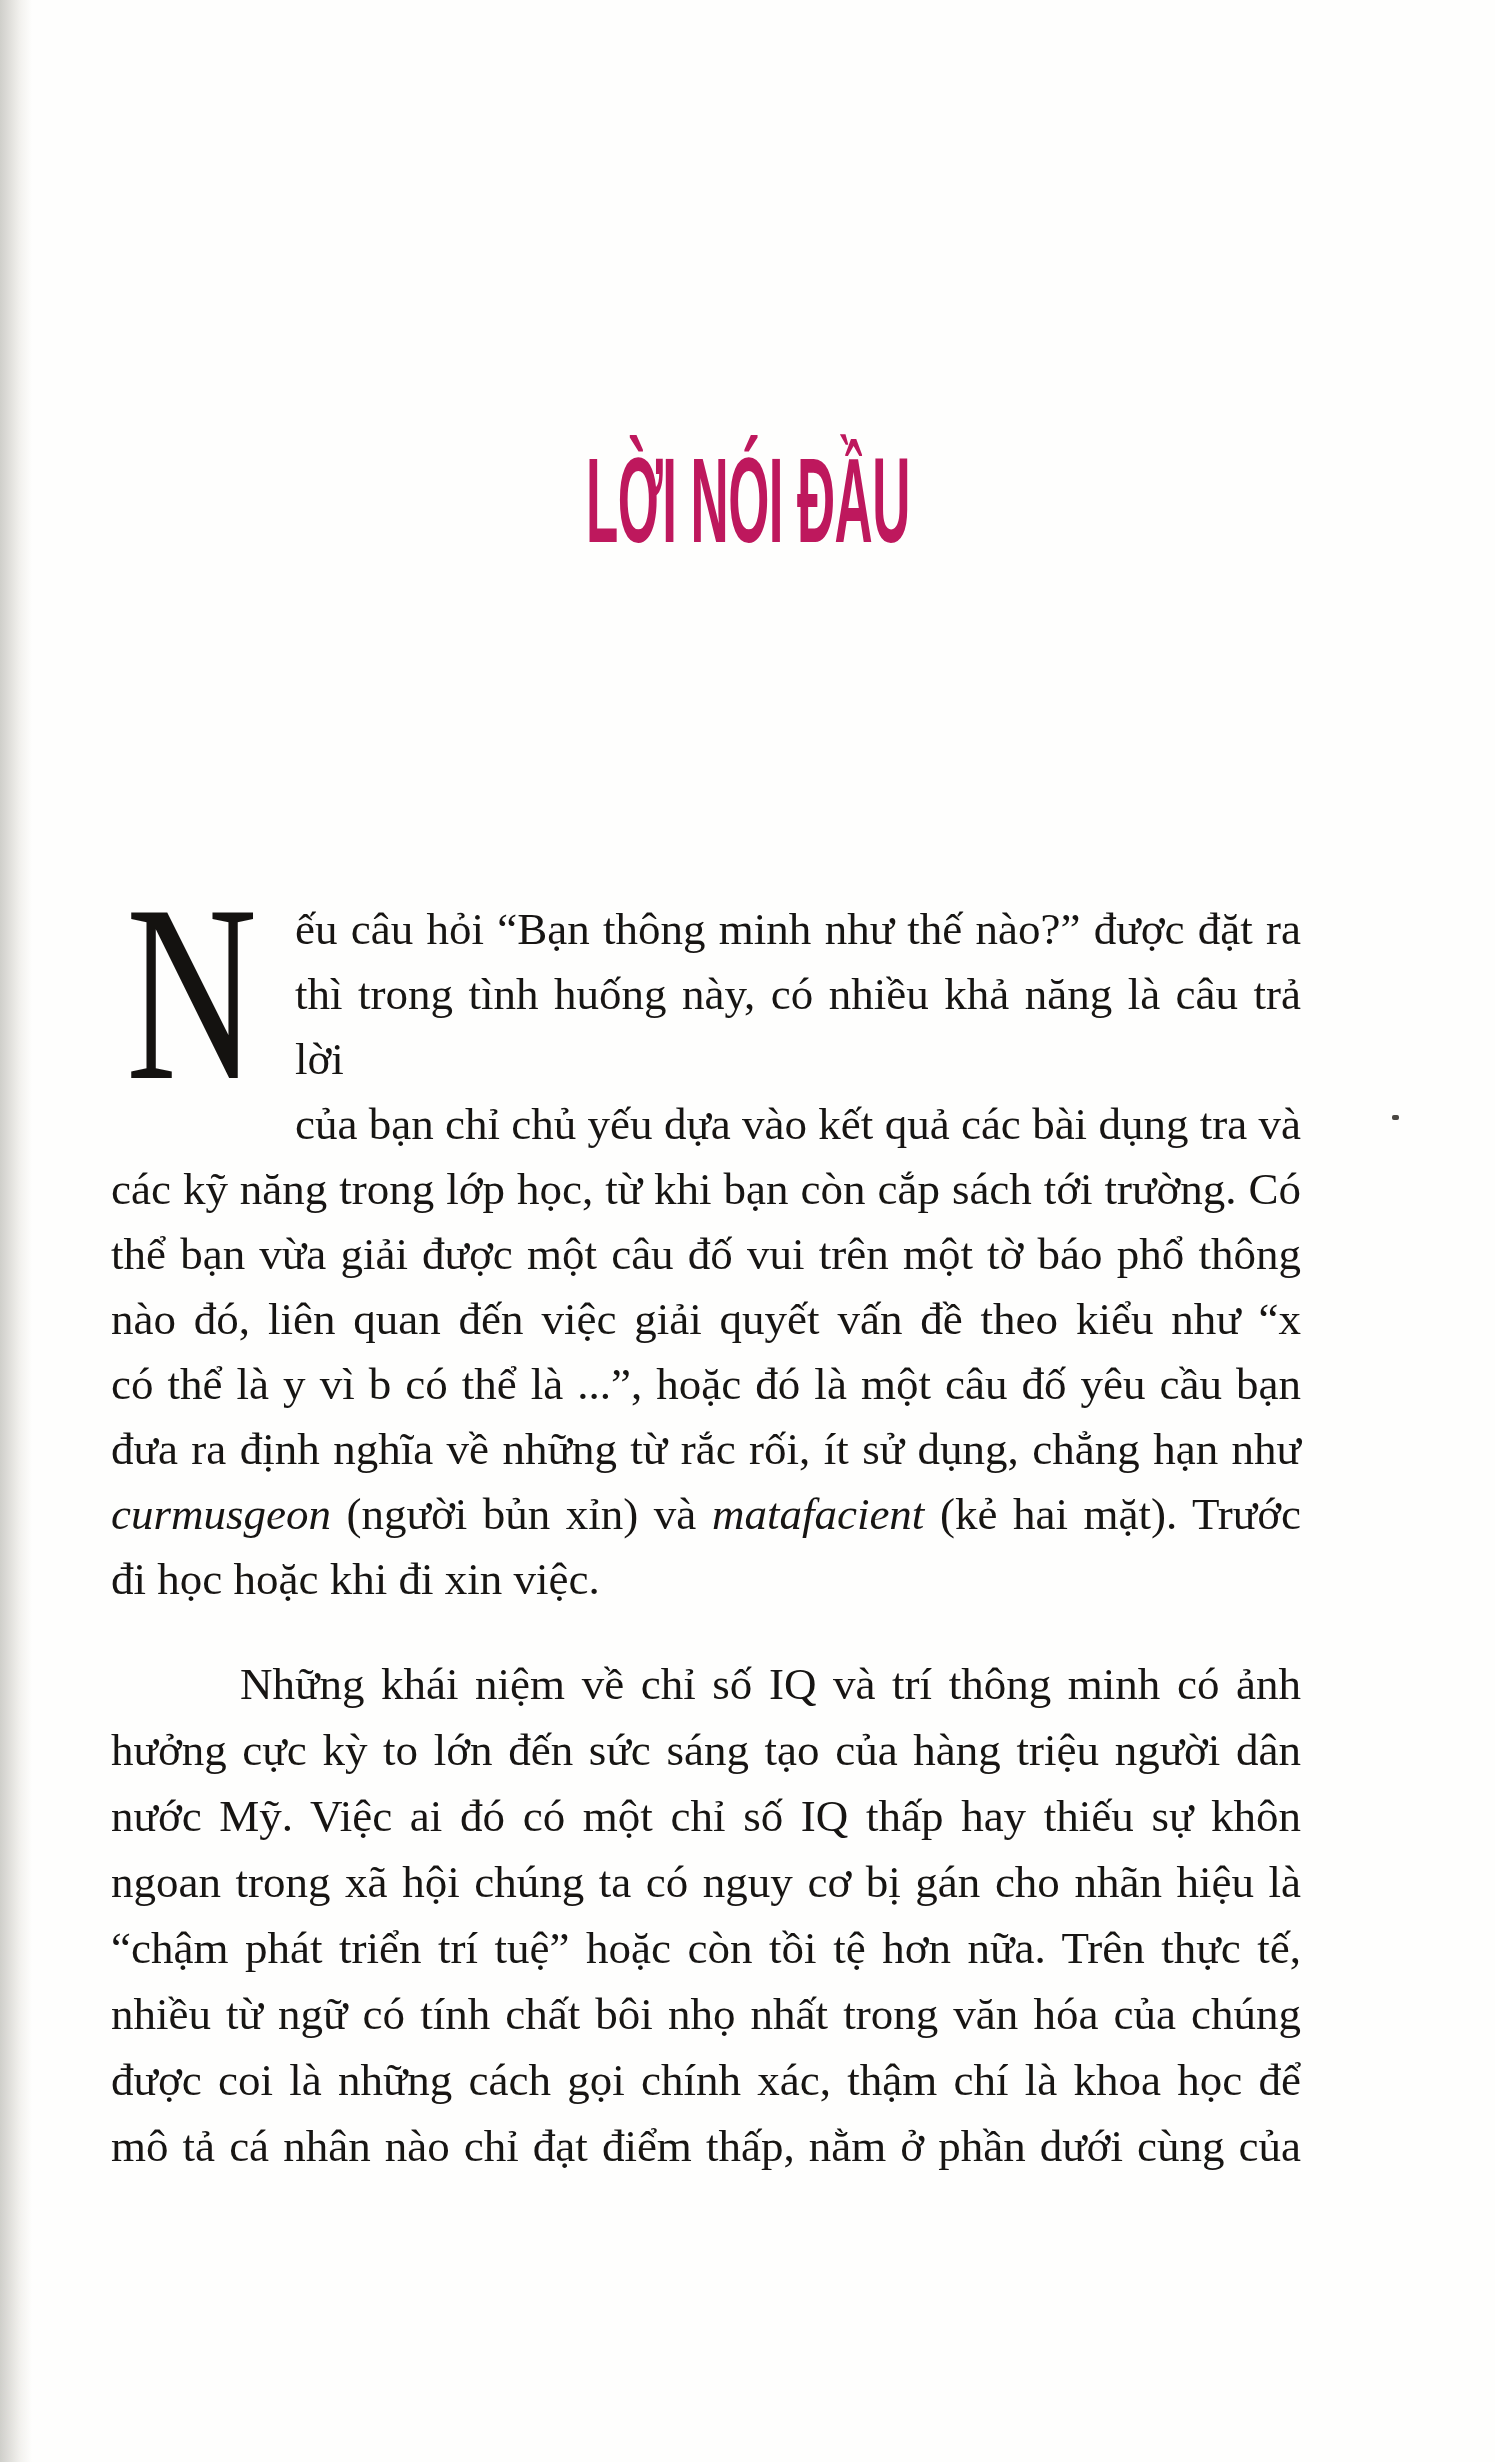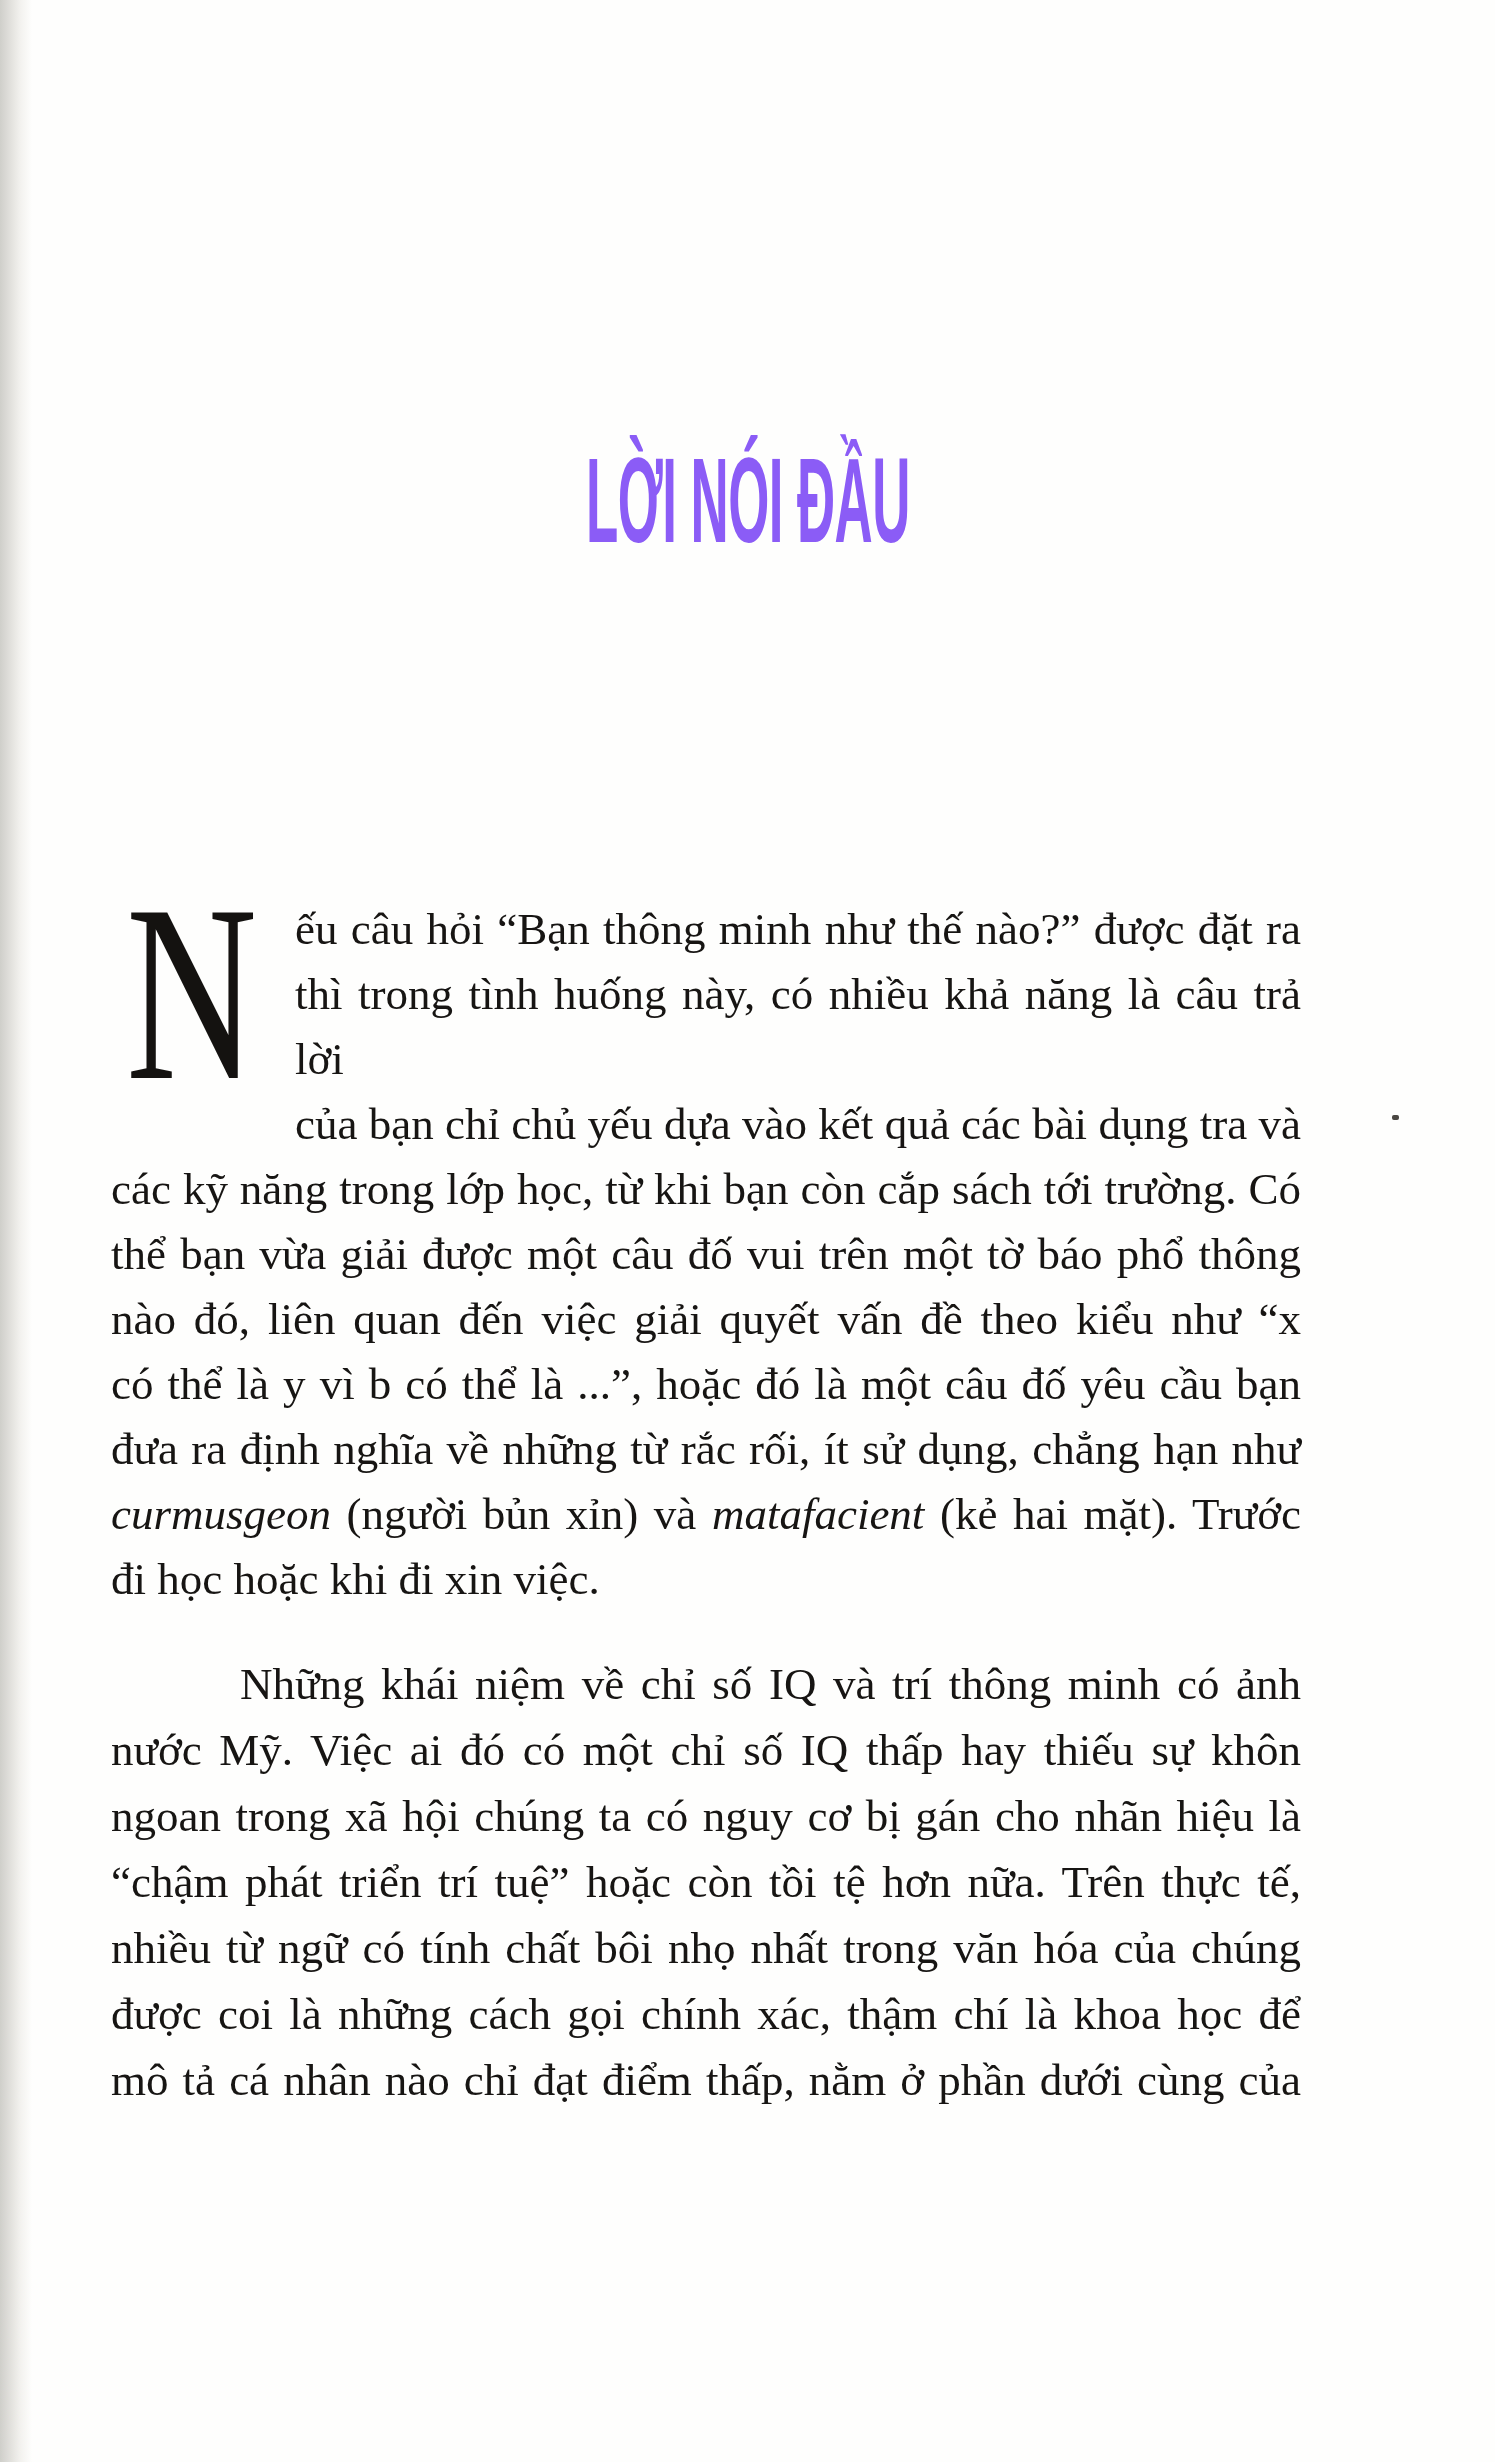--- a/index.html
+++ b/index.html
@@ -28,21 +28,21 @@
   .title {
     position: absolute;
     left: 0; right: 0;
     top: 440px;
     margin: 0;
     text-align: center;
     font-family: "Liberation Sans", sans-serif;
     font-weight: bold;
     font-size: 120px;
     line-height: 1;
-    color: #8b5cf6;
+    color: #be185d;
     white-space: nowrap;
   }
   .title-inner {
     display: inline-block;
     transform: scaleX(0.44);
     transform-origin: center;
     letter-spacing: -0.01em;
   }
   
   .dropcap {
@@ -106,20 +106,21 @@
     <div class="line">thể bạn vừa giải được một câu đố vui trên một tờ báo phổ thông</div>
     <div class="line">nào đó, liên quan đến việc giải quyết vấn đề theo kiểu như “x</div>
     <div class="line">có thể là y vì b có thể là ...”, hoặc đó là một câu đố yêu cầu bạn</div>
     <div class="line">đưa ra định nghĩa về những từ rắc rối, ít sử dụng, chẳng hạn như</div>
     <div class="line"><em>curmusgeon</em><span> (người bủn xỉn) và </span><em>matafacient</em><span> (kẻ hai mặt). Trước</span></div>
     <div class="line last">đi học hoặc khi đi xin việc.</div>
   </div>
 
   <div class="para para2">
     <div class="line indent">Những khái niệm về chỉ số IQ và trí thông minh có ảnh</div>
+    <div class="line">hưởng cực kỳ to lớn đến sức sáng tạo của hàng triệu người dân</div>
     <div class="line">nước Mỹ. Việc ai đó có một chỉ số IQ thấp hay thiếu sự khôn</div>
     <div class="line">ngoan trong xã hội chúng ta có nguy cơ bị gán cho nhãn hiệu là</div>
     <div class="line">“chậm phát triển trí tuệ” hoặc còn tồi tệ hơn nữa. Trên thực tế,</div>
     <div class="line">nhiều từ ngữ có tính chất bôi nhọ nhất trong văn hóa của chúng</div>
     <div class="line">được coi là những cách gọi chính xác, thậm chí là khoa học để</div>
     <div class="line">mô tả cá nhân nào chỉ đạt điểm thấp, nằm ở phần dưới cùng của</div>
   </div>
 
   <div class="speck"></div>
 

